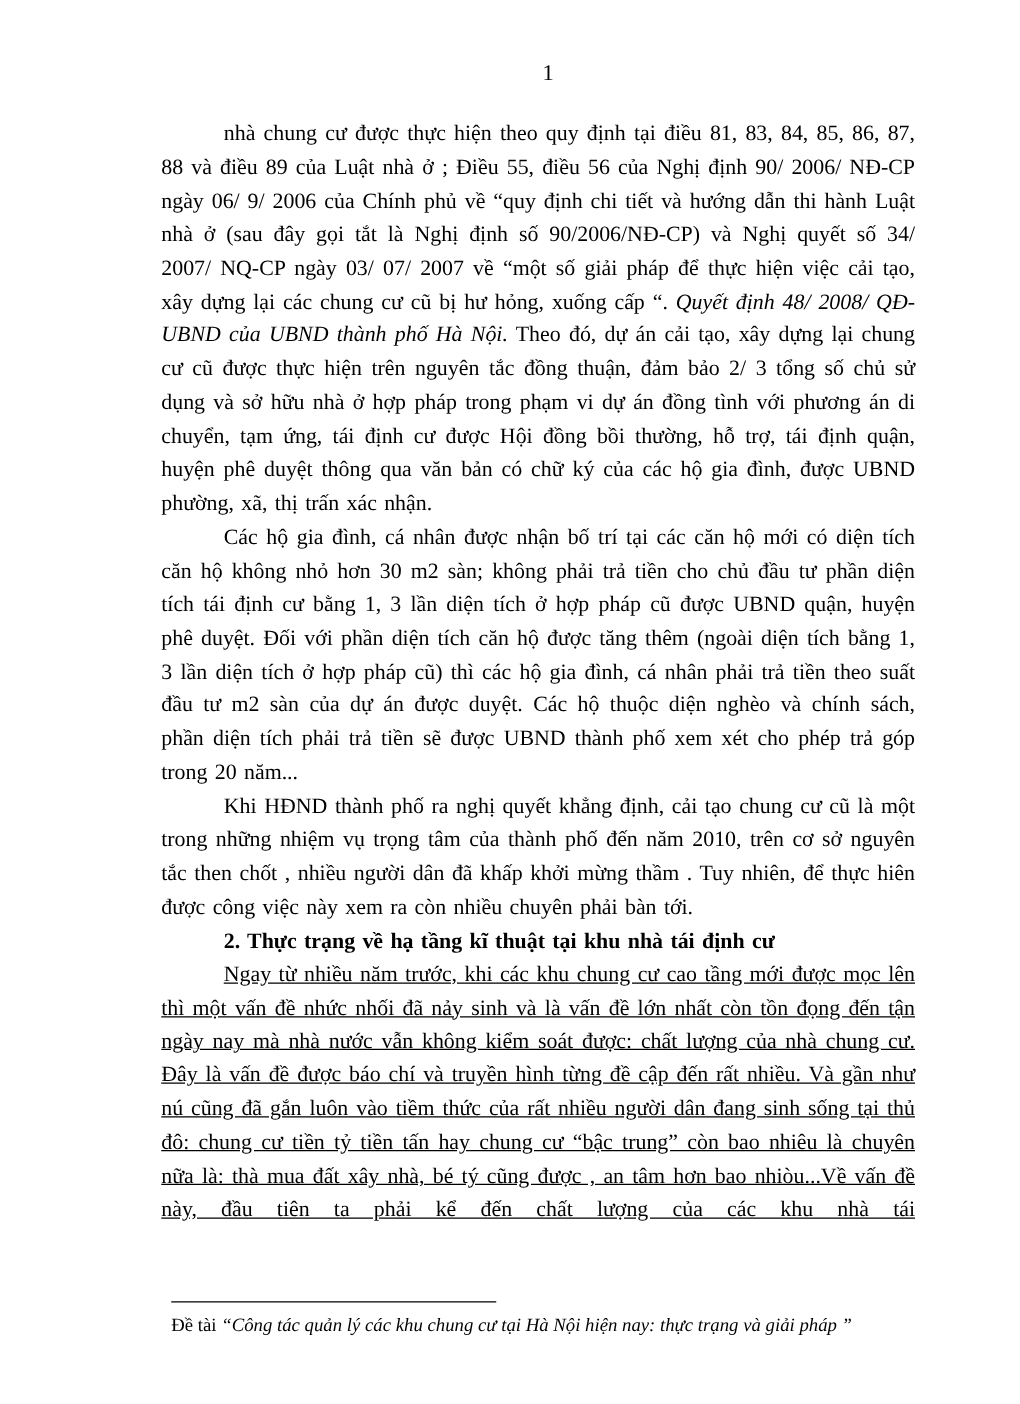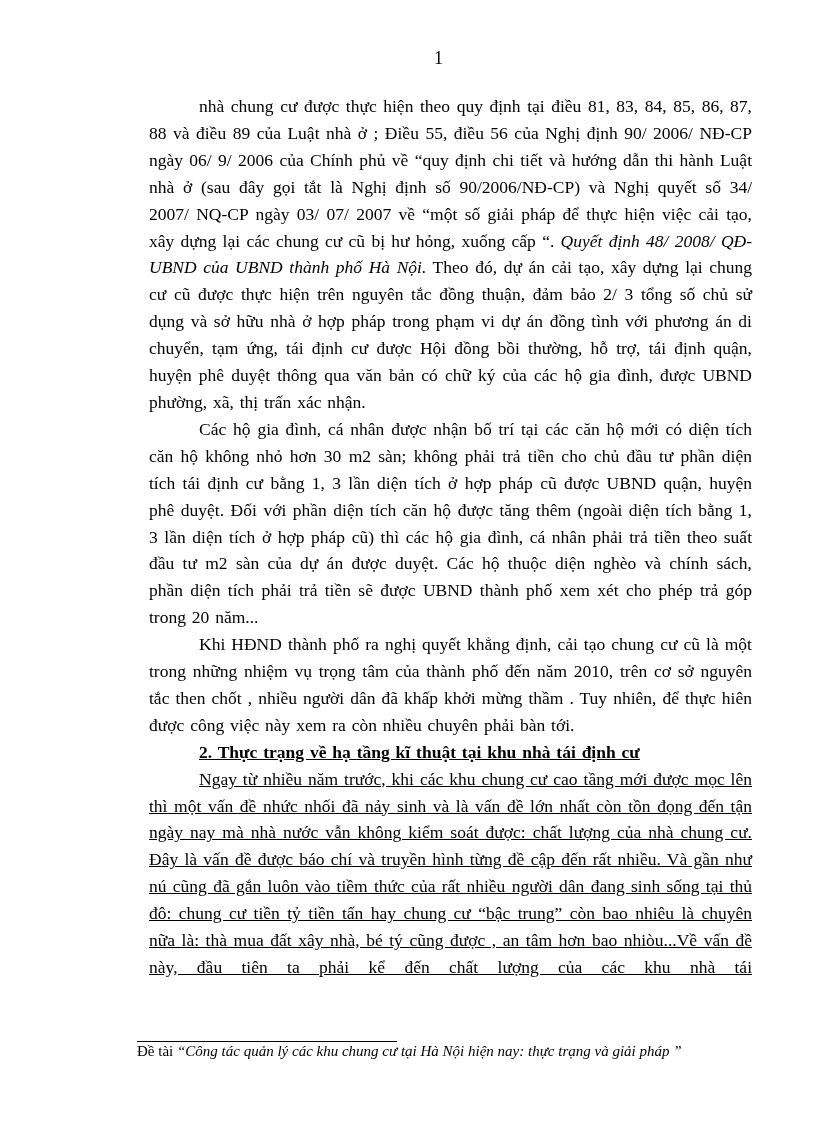--- a/index.html
+++ b/index.html
@@ -21,54 +21,54 @@
     top: 48px;
     left: 137px;
     width: 603px;
     text-align: center;
     font-size: 18px;
     line-height: 20px;
   }
   .content {
     position: absolute;
     top: 93px;
-    left: 149px;
+    left: 129px;
     width: 603px;
   }
   .para {
     margin: 0;
     font-size: 17.5px;
     line-height: 26.9px;
     text-align: justify;
     text-indent: 50px;
     word-spacing: 1.5px;
   }
   .heading {
     font-weight: bold;
-    text-decoration: underline;
   }
   .justify-last {
     text-align-last: justify;
     text-decoration: underline;
   }
   .italic {
     font-style: italic;
   }
   .footer {
     position: absolute;
     left: 137px;
     top: 1041px;
     width: 603px;
   }
   .footnote-rule {
     width: 260px;
     height: 0;
     border-top: 1.4px solid #000000;
   }
   .footer-text {
+    margin-top: 10px;
     font-size: 15px;
     line-height: 18px;
     white-space: nowrap;
   }
 </style>
 </head>
 <body>
 
 <div class="page">
 

